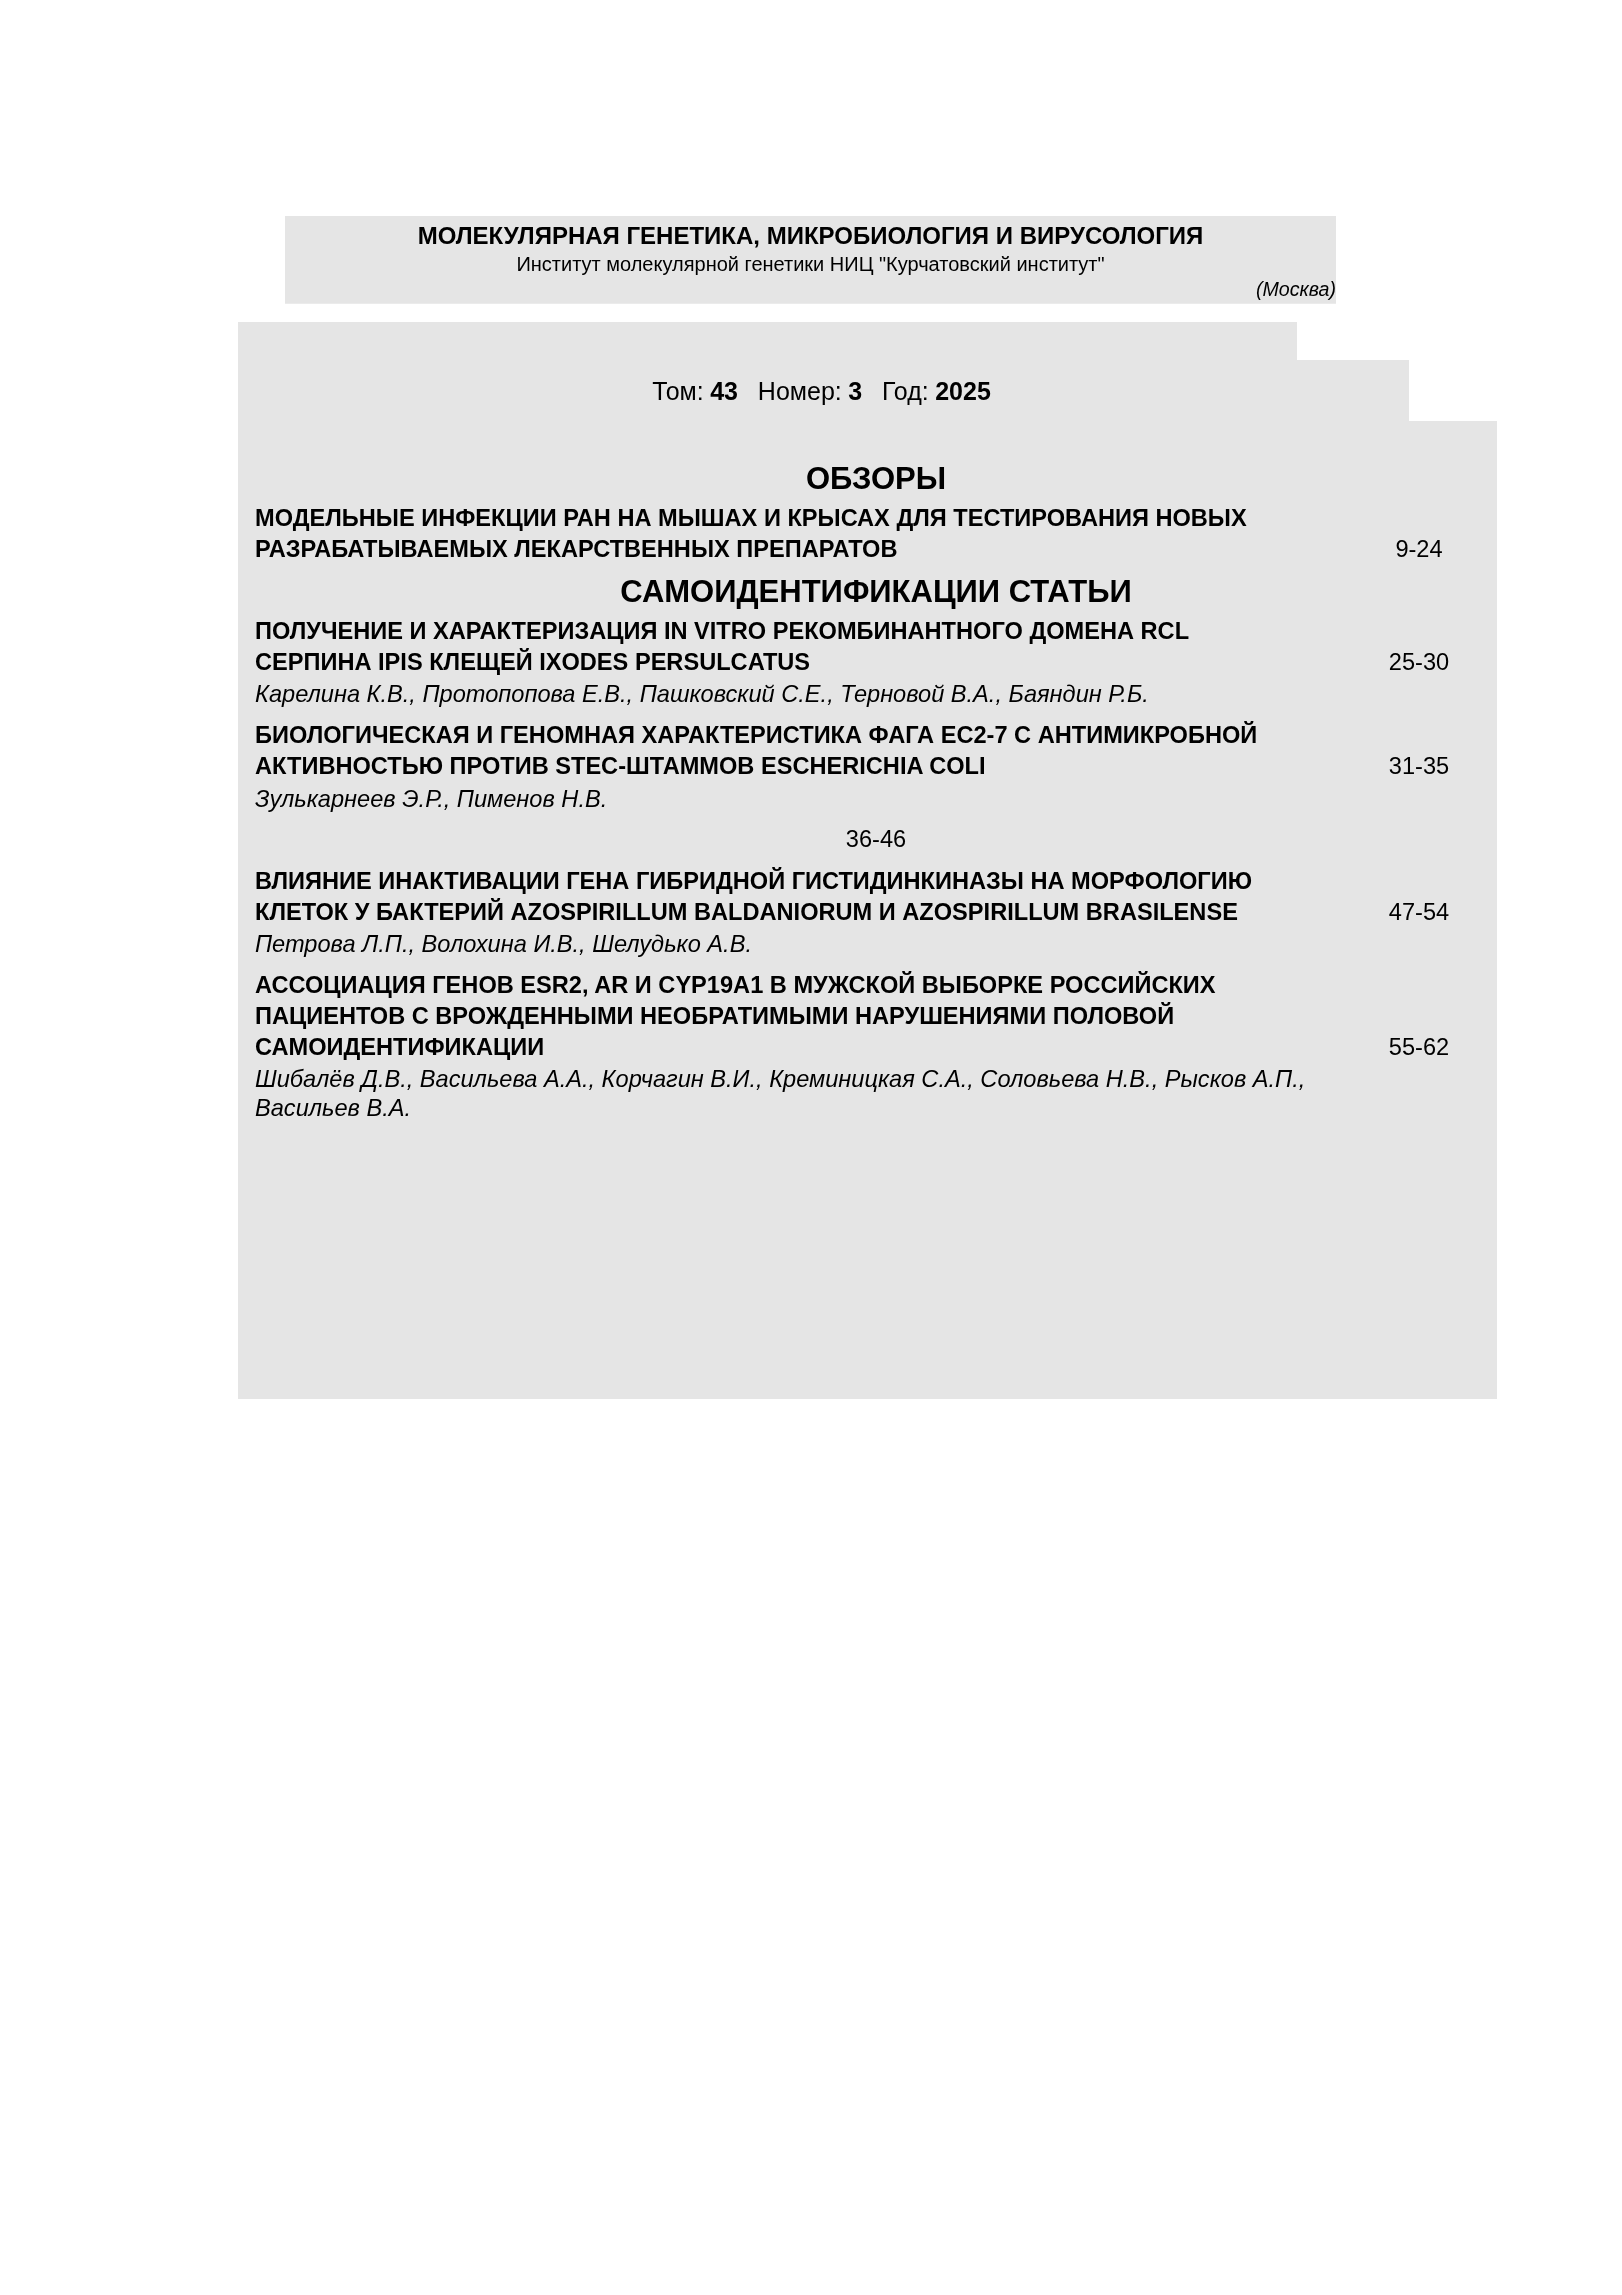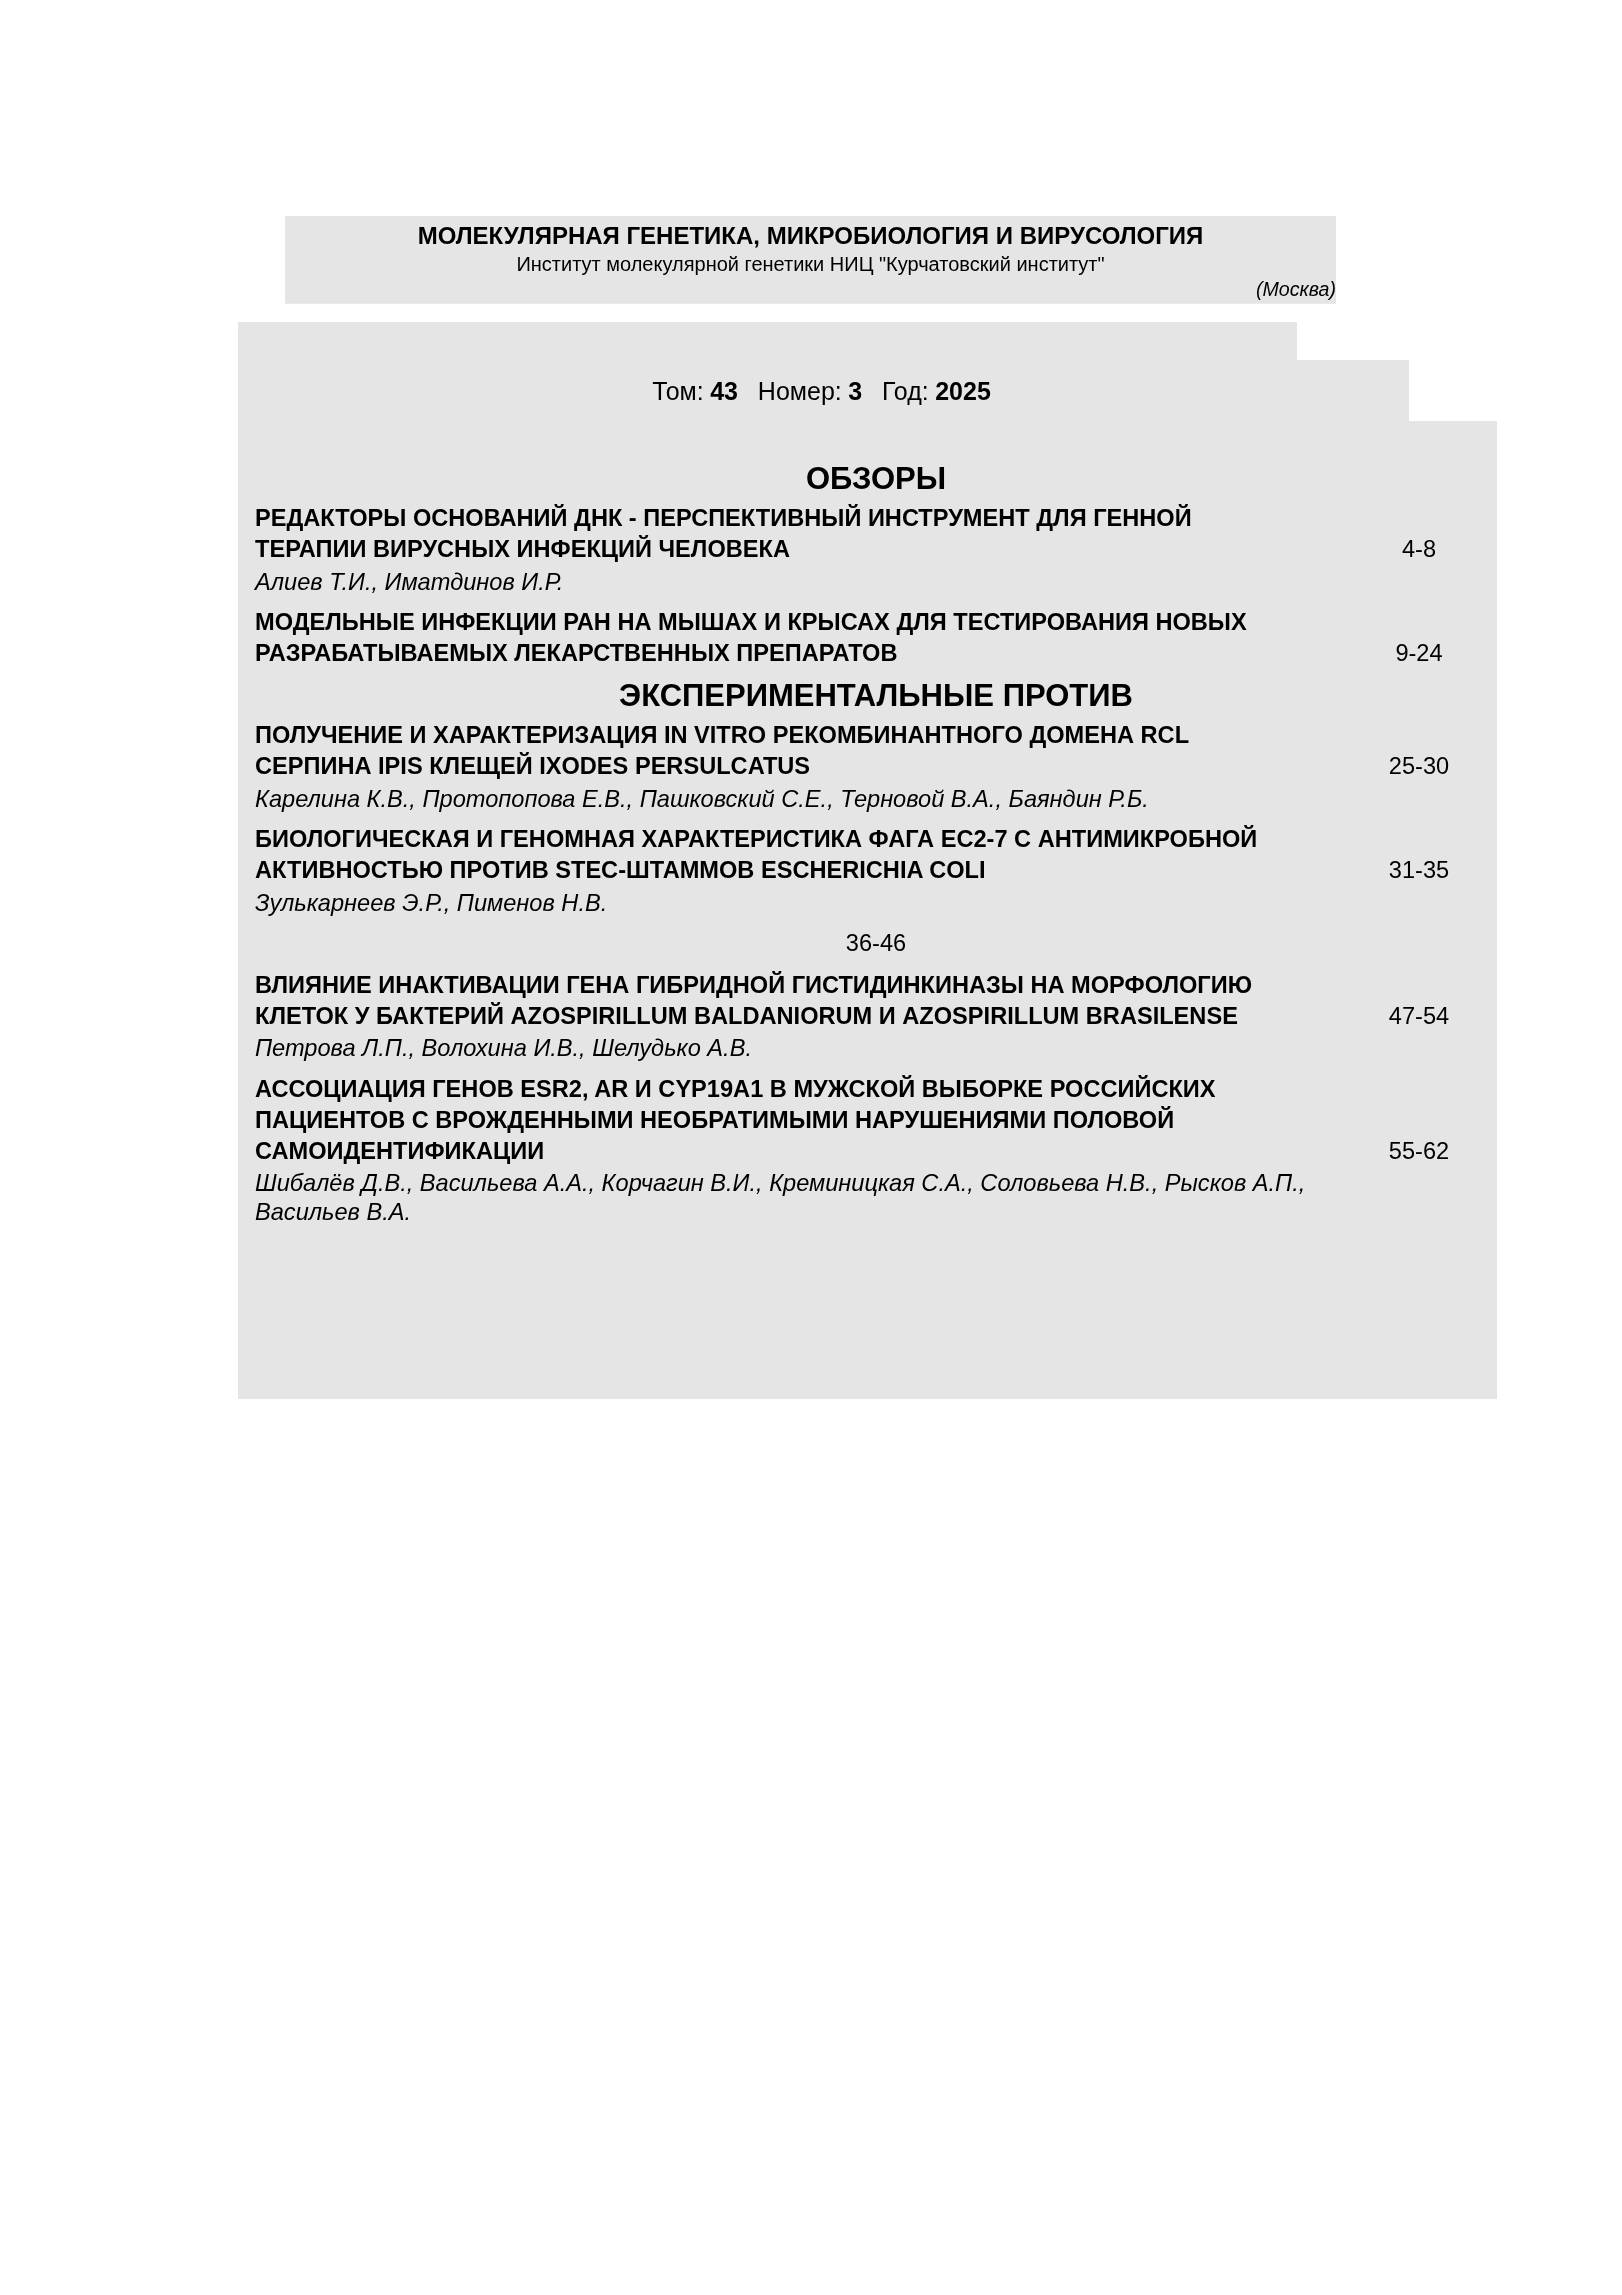--- a/index.html
+++ b/index.html
@@ -70,38 +70,30 @@
 <div class="card issue-band">
   <div class="issue-line">
     <span class="lbl">Том:</span><span class="val">43</span><span class="lbl">Номер:</span><span class="val">3</span><span class="lbl">Год:</span><span class="val">2025</span>
   </div>
 </div>
 
 <div class="card toc-card">
 
   <div class="section-heading">ОБЗОРЫ</div>
 
-  <div class="article">
-    <div class="title-row">
-      <div class="a-title">РЕДАКТОРЫ ОСНОВАНИЙ ДНК - ПЕРСПЕКТИВНЫЙ ИНСТРУМЕНТ ДЛЯ ГЕННОЙ
-ТЕРАПИИ ВИРУСНЫХ ИНФЕКЦИЙ ЧЕЛОВЕКА</div>
-      <div class="a-pages">4-8</div>
-    </div>
-    <div class="a-authors">Алиев Т.И., Иматдинов И.Р.</div>
-  </div>
 
   <div class="article">
     <div class="title-row">
       <div class="a-title">МОДЕЛЬНЫЕ ИНФЕКЦИИ РАН НА МЫШАХ И КРЫСАХ ДЛЯ ТЕСТИРОВАНИЯ НОВЫХ
 РАЗРАБАТЫВАЕМЫХ ЛЕКАРСТВЕННЫХ ПРЕПАРАТОВ</div>
       <div class="a-pages">9-24</div>
     </div>
   </div>
 
-  <div class="section-heading">ЭКСПЕРИМЕНТАЛЬНЫЕ ПРОТИВ</div>
+  <div class="section-heading">САМОИДЕНТИФИКАЦИИ СТАТЬИ</div>
 
   <div class="article">
     <div class="title-row">
       <div class="a-title">ПОЛУЧЕНИЕ И ХАРАКТЕРИЗАЦИЯ IN VITRO РЕКОМБИНАНТНОГО ДОМЕНА RCL
 СЕРПИНА IPIS КЛЕЩЕЙ IXODES PERSULCATUS</div>
       <div class="a-pages">25-30</div>
     </div>
     <div class="a-authors">Карелина К.В., Протопопова Е.В., Пашковский С.Е., Терновой В.А., Баяндин Р.Б.</div>
   </div>
 

